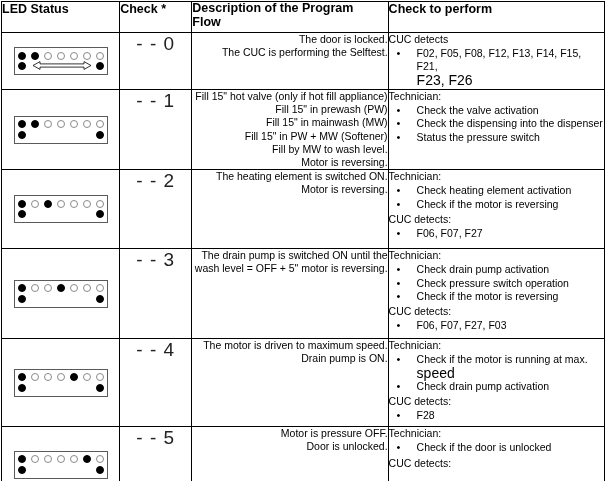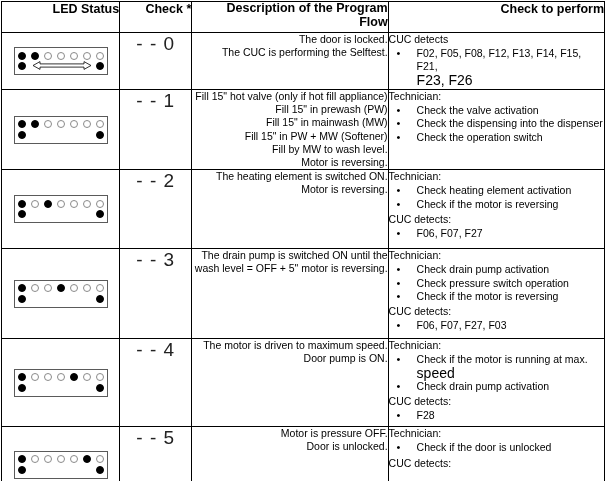--- a/index.html
+++ b/index.html
@@ -30,21 +30,21 @@
     padding: 0;
   }
   
   col.c-led   { width: 118px; }
   col.c-dig   { width: 72px;  }
   col.c-desc  { width: 196px; }
   col.c-check { width: 216px; }
 
   
   thead th {
-    text-align: right;
+    text-align: left;
     font-size: 12.5px;
     font-weight: bold;
     height: 30px;
     line-height: 14px;
     padding: 2px 2px;
     vertical-align: middle;
   }
   .hdr-two-line { line-height: 13.5px; }
 
   
@@ -272,21 +272,21 @@
             <div class="desc-line">Fill 15" in PW + MW (Softener)</div>
             <div class="desc-line">Fill by MW to wash level.</div>
             <div class="desc-line">Motor is reversing.</div>
           </td>
           <td class="check-cell">
             <div class="check-group">
               <div class="check-title">Technician:</div>
               <ul class="check-list">
                 <li><span class="bullet">•</span><span>Check the valve activation</span></li>
                 <li><span class="bullet">•</span><span>Check the dispensing into the dispenser</span></li>
-                <li><span class="bullet">•</span><span>Check the operation switch</span></li>
+                <li><span class="bullet">•</span><span>Status the pressure switch</span></li>
               </ul>
             </div>
           </td>
         </tr>
         <tr class="r2">
           <td class="led-cell">
             <div class="led-wrap">
               <div class="led-panel">
                 <div class="led-row-top">
                   <span class="led on"></span>
@@ -383,21 +383,21 @@
                 <div class="led-row-bottom">
                   <span class="led led-bl on"></span>
                   <span class="led led-br on"></span>
                 </div>
               </div>
             </div>
           </td>
           <td class="dig-cell"><span>- - 4</span></td>
           <td class="desc-cell">
             <div class="desc-line">The motor is driven to maximum speed.</div>
-            <div class="desc-line">Door pump is ON.</div>
+            <div class="desc-line">Drain pump is ON.</div>
           </td>
           <td class="check-cell">
             <div class="check-group">
               <div class="check-title">Technician:</div>
               <ul class="check-list">
                 <li><span class="bullet">•</span><span>Check if the motor is running at max.</span></li>
                 <div class="li-cont">speed</div>
                 <li><span class="bullet">•</span><span>Check drain pump activation</span></li>
               </ul>
             </div>

